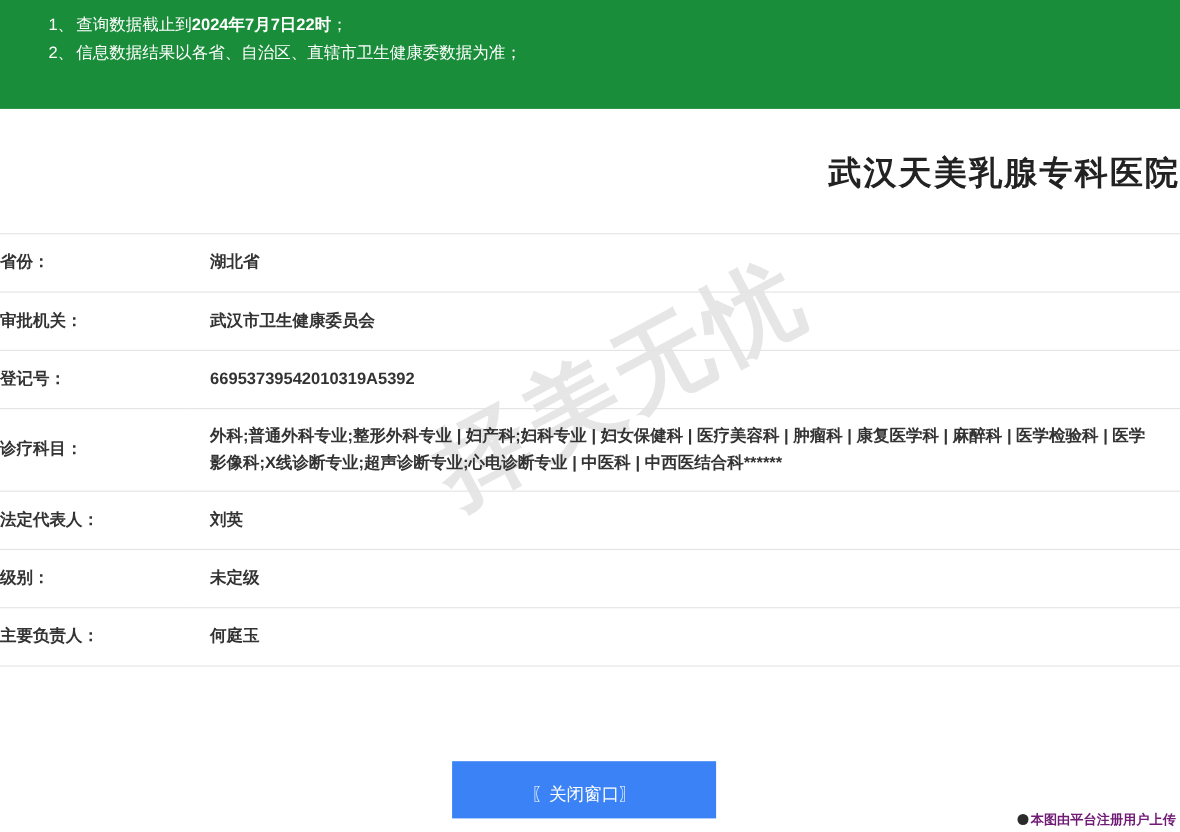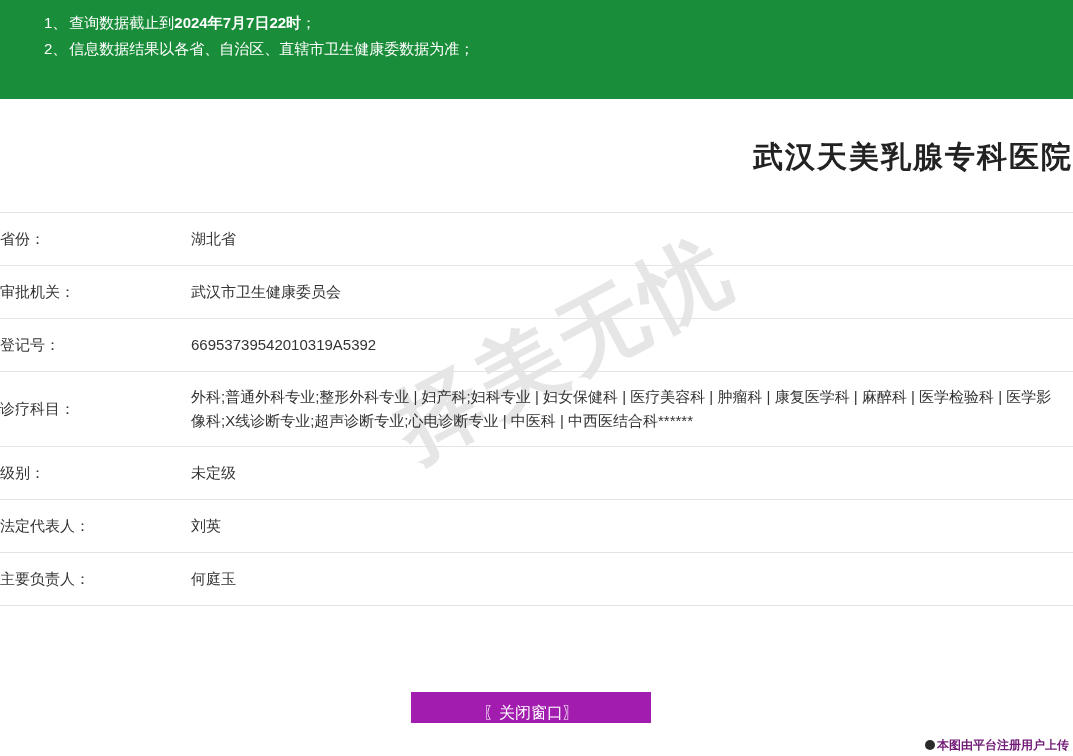--- a/index.html
+++ b/index.html
@@ -74,20 +74,21 @@
     letter-spacing: 6px;
   }
 
   
   .info-table {
     width: 1073px;
     border-collapse: collapse;
     position: relative;
     z-index: 10;
     table-layout: fixed;
+    font-weight: bold;
   }
   .info-table tr { border-bottom: 1px solid #e3e3e3; }
   .info-table tr:first-child { border-top: 1px solid #e3e3e3; }
   .info-table td {
     font-size: 15px;
     color: #333333;
     padding: 14px 0 14px 0;
     vertical-align: middle;
     line-height: 24px;
   }
@@ -111,30 +112,30 @@
     left: 0;
     bottom: 0;
     width: 1073px;
     height: 82px;
   }
   .close-btn {
     position: absolute;
     left: 411px;
     top: 18px;
     width: 240px;
-    height: 31px;
-    background: #a21caf;
+    height: 52px;
+    background: #3b82f6;
     color: #ffffff;
     border: none;
     font-size: 16px;
     font-family: "Liberation Sans", "DejaVu Sans", sans-serif;
     cursor: pointer;
     text-align: center;
     line-height: 38px;
-    padding: 2px;
+    padding: 12px;
   }
   .uploader-note {
     position: absolute;
     right: 4px;
     bottom: 2px;
     font-size: 12px;
     font-weight: bold;
     color: #701a75;
     white-space: nowrap;
   }
@@ -182,26 +183,26 @@
       </tr>
       <tr>
         <td class="label">登记号：</td>
         <td class="value">66953739542010319A5392</td>
       </tr>
       <tr class="row-dept">
         <td class="label">诊疗科目：</td>
         <td class="value">外科;普通外科专业;整形外科专业 | 妇产科;妇科专业 | 妇女保健科 | 医疗美容科 | 肿瘤科 | 康复医学科 | 麻醉科 | 医学检验科 | 医学影像科;X线诊断专业;超声诊断专业;心电诊断专业 | 中医科 | 中西医结合科******</td>
       </tr>
       <tr>
+        <td class="label">法定代表人：</td>
+        <td class="value">刘英</td>
+      </tr>
+      <tr>
         <td class="label">级别：</td>
         <td class="value">未定级</td>
-      </tr>
-      <tr>
-        <td class="label">法定代表人：</td>
-        <td class="value">刘英</td>
       </tr>
       <tr>
         <td class="label">主要负责人：</td>
         <td class="value">何庭玉</td>
       </tr>
     </tbody>
   </table>
 
   <div class="footer">
     <button class="close-btn">〖关闭窗口〗</button>

